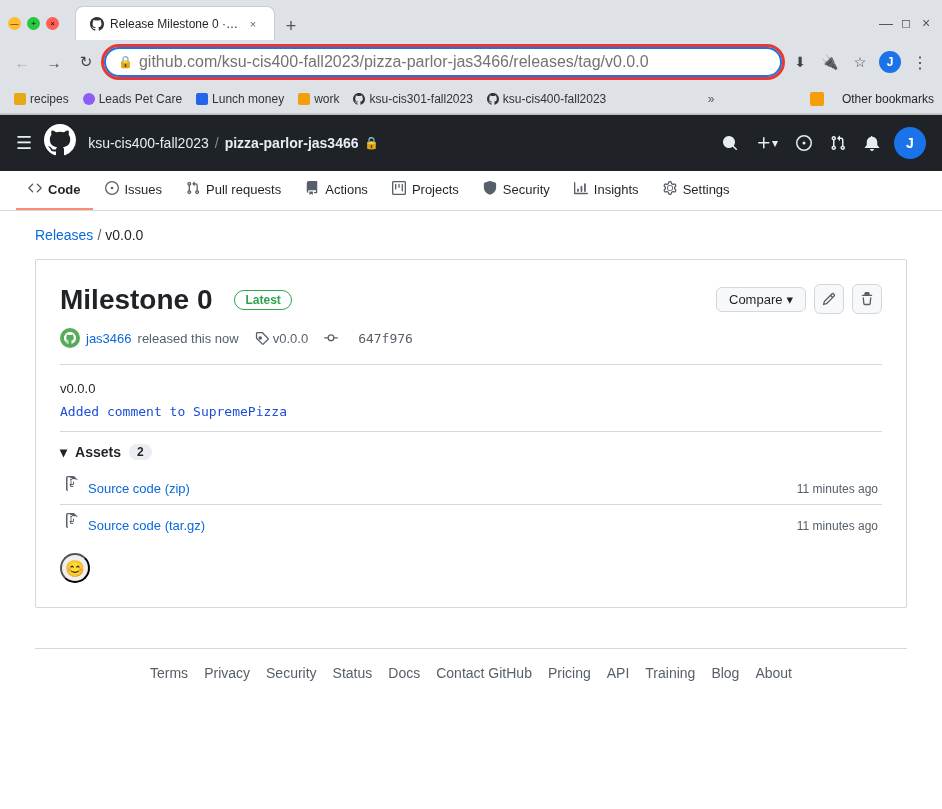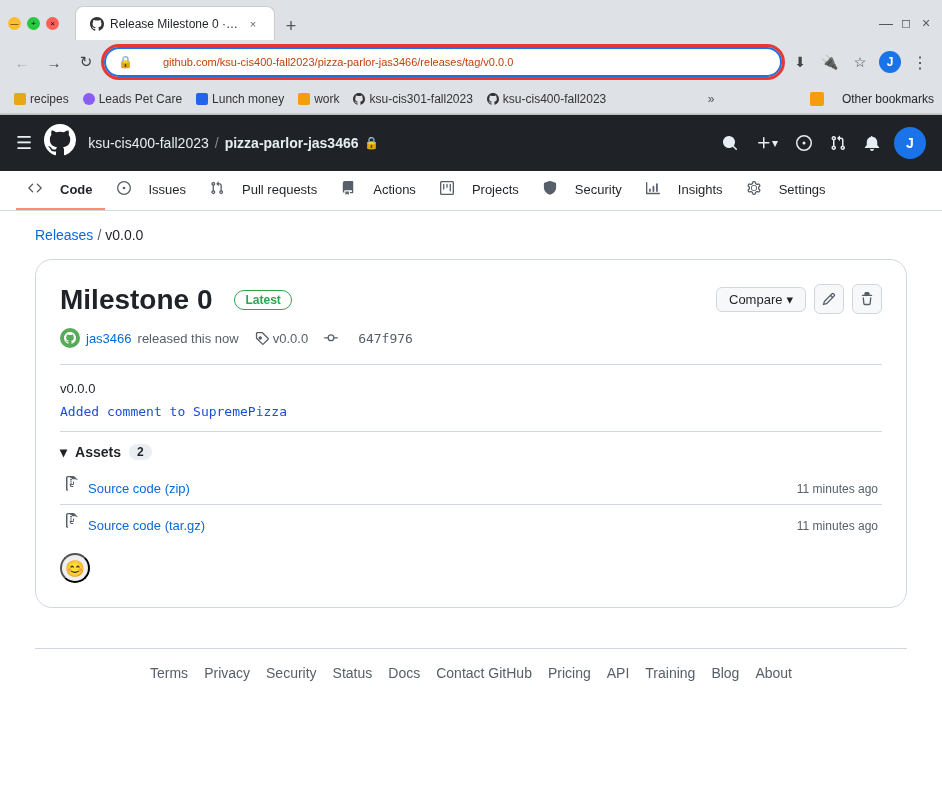--- a/index.html
+++ b/index.html
@@ -14,21 +14,21 @@
     .tab { background: #fff; border-radius: 8px 8px 0 0; padding: 6px 14px; font-size: 12px; display: flex; align-items: center; gap: 6px; height: 34px; min-width: 140px; max-width: 200px; border: 1px solid #ccc; border-bottom: none; }
     .tab .tab-close { margin-left: auto; width: 16px; height: 16px; border-radius: 50%; display: flex; align-items: center; justify-content: center; cursor: pointer; font-size: 11px; color: #666; }
     .new-tab-btn { width: 28px; height: 28px; display: flex; align-items: center; justify-content: center; border-radius: 50%; cursor: pointer; font-size: 18px; color: #555; }
 
     .nav-bar { background: #dee1e6; display: flex; align-items: center; padding: 4px 8px; gap: 4px; height: 44px; }
     .nav-btn { width: 28px; height: 28px; display: flex; align-items: center; justify-content: center; border-radius: 50%; cursor: pointer; color: #444; font-size: 15px; border: none; background: transparent; }
     .nav-btn.disabled { color: #aaa; cursor: default; }
     .address-bar-wrapper { flex: 1; position: relative; }
     .address-bar { width: 100%; height: 30px; border-radius: 15px; border: 2px solid #1a73e8; background: #fff; padding: 0 12px; font-size: 13px; display: flex; align-items: center; gap: 6px; }
     .address-bar-oval { position: absolute; top: -3px; left: -3px; right: -3px; bottom: -3px; border: 3px solid #e53935; border-radius: 18px; pointer-events: none; }
-    .address-text { font-size: 11px; color: #c2410c; flex: 1; margin-left: 24px; }
+    .address-text { font-size: 16px; color: #737373; flex: 1; }
     .nav-actions { display: flex; gap: 2px; align-items: center; }
 
     
     .bookmarks-bar { background: #dee1e6; padding: 2px 8px; display: flex; align-items: center; gap: 2px; height: 30px; border-bottom: 1px solid #ccc; font-size: 12px; overflow: hidden; }
     .bookmark-item { display: flex; align-items: center; gap: 4px; padding: 2px 6px; border-radius: 4px; cursor: pointer; white-space: nowrap; color: #333; }
     .bookmark-more { margin-left: auto; padding: 2px 6px; cursor: pointer; color: #555; }
 
     
     .gh-header { background: #1f2328; display: flex; align-items: center; padding: 0 16px; height: 56px; gap: 12px; }
     .gh-logo { color: #fff; font-size: 24px; }
@@ -36,31 +36,31 @@
     .gh-breadcrumb a { color: #e6edf3; text-decoration: none; }
     .gh-breadcrumb .sep { color: #848d97; }
     .gh-breadcrumb .lock { color: #848d97; font-size: 12px; }
     .gh-header-right { margin-left: auto; display: flex; align-items: center; gap: 10px; }
     .gh-icon-btn { color: #e6edf3; background: transparent; border: none; cursor: pointer; font-size: 16px; padding: 4px; display: flex; align-items: center; }
     .gh-avatar { width: 32px; height: 32px; border-radius: 50%; background: #1a73e8; display: flex; align-items: center; justify-content: center; color: #fff; font-size: 14px; font-weight: bold; }
     .hamburger { color: #e6edf3; cursor: pointer; font-size: 18px; }
 
     
     .repo-nav { border-bottom: 1px solid #d0d7de; padding: 0 16px; display: flex; gap: 0; background: #fff; }
-    .repo-nav-item { display: flex; align-items: center; gap: 18px; padding: 10px 12px; font-size: 13px; color: #1f2328; cursor: pointer; border-bottom: 2px solid transparent; text-decoration: none; }
+    .repo-nav-item { display: flex; align-items: center; gap: 6px; padding: 10px 12px; font-size: 13px; color: #1f2328; cursor: pointer; border-bottom: 2px solid transparent; text-decoration: none; }
     .repo-nav-item.active { border-bottom-color: #fd8c73; font-weight: 600; color: #1f2328; }
     .repo-nav-item .nav-icon { font-size: 14px; color: #57606a; }
 
     
     .main-content { padding: 16px 24px; max-width: 920px; margin: 0 auto; }
     .breadcrumb-nav { display: flex; align-items: center; gap: 4px; margin-bottom: 16px; font-size: 14px; }
     .breadcrumb-nav a { color: #0969da; text-decoration: none; }
     .breadcrumb-nav .sep { color: #57606a; }
 
-    .release-card { border: 1px solid #d0d7de; border-radius: 17px; padding: 24px; margin-bottom: 16px; }
+    .release-card { border: 1px solid #d0d7de; border-radius: 2px; padding: 24px; margin-bottom: 16px; }
     .release-header { display: flex; align-items: flex-start; margin-bottom: 12px; }
     .release-title { font-size: 28px; font-weight: 600; color: #1f2328; }
     .latest-badge { display: inline-block; border: 1.5px solid #2da44e; color: #2da44e; border-radius: 20px; padding: 2px 10px; font-size: 12px; font-weight: 600; margin-left: 12px; vertical-align: middle; }
     .release-actions { margin-left: auto; display: flex; gap: 8px; align-items: center; }
     .compare-btn { display: flex; align-items: center; gap: 4px; border: 1px solid #d0d7de; border-radius: 6px; padding: 4px 12px; font-size: 13px; cursor: pointer; background: #f6f8fa; color: #1f2328; }
     .icon-btn { width: 30px; height: 30px; display: flex; align-items: center; justify-content: center; border: 1px solid #d0d7de; border-radius: 6px; cursor: pointer; background: #f6f8fa; color: #57606a; }
 
     .release-meta { display: flex; align-items: center; gap: 16px; font-size: 13px; color: #57606a; margin-bottom: 16px; }
     .release-meta a { color: #0969da; text-decoration: none; }
     .tag-info { display: flex; align-items: center; gap: 4px; }

